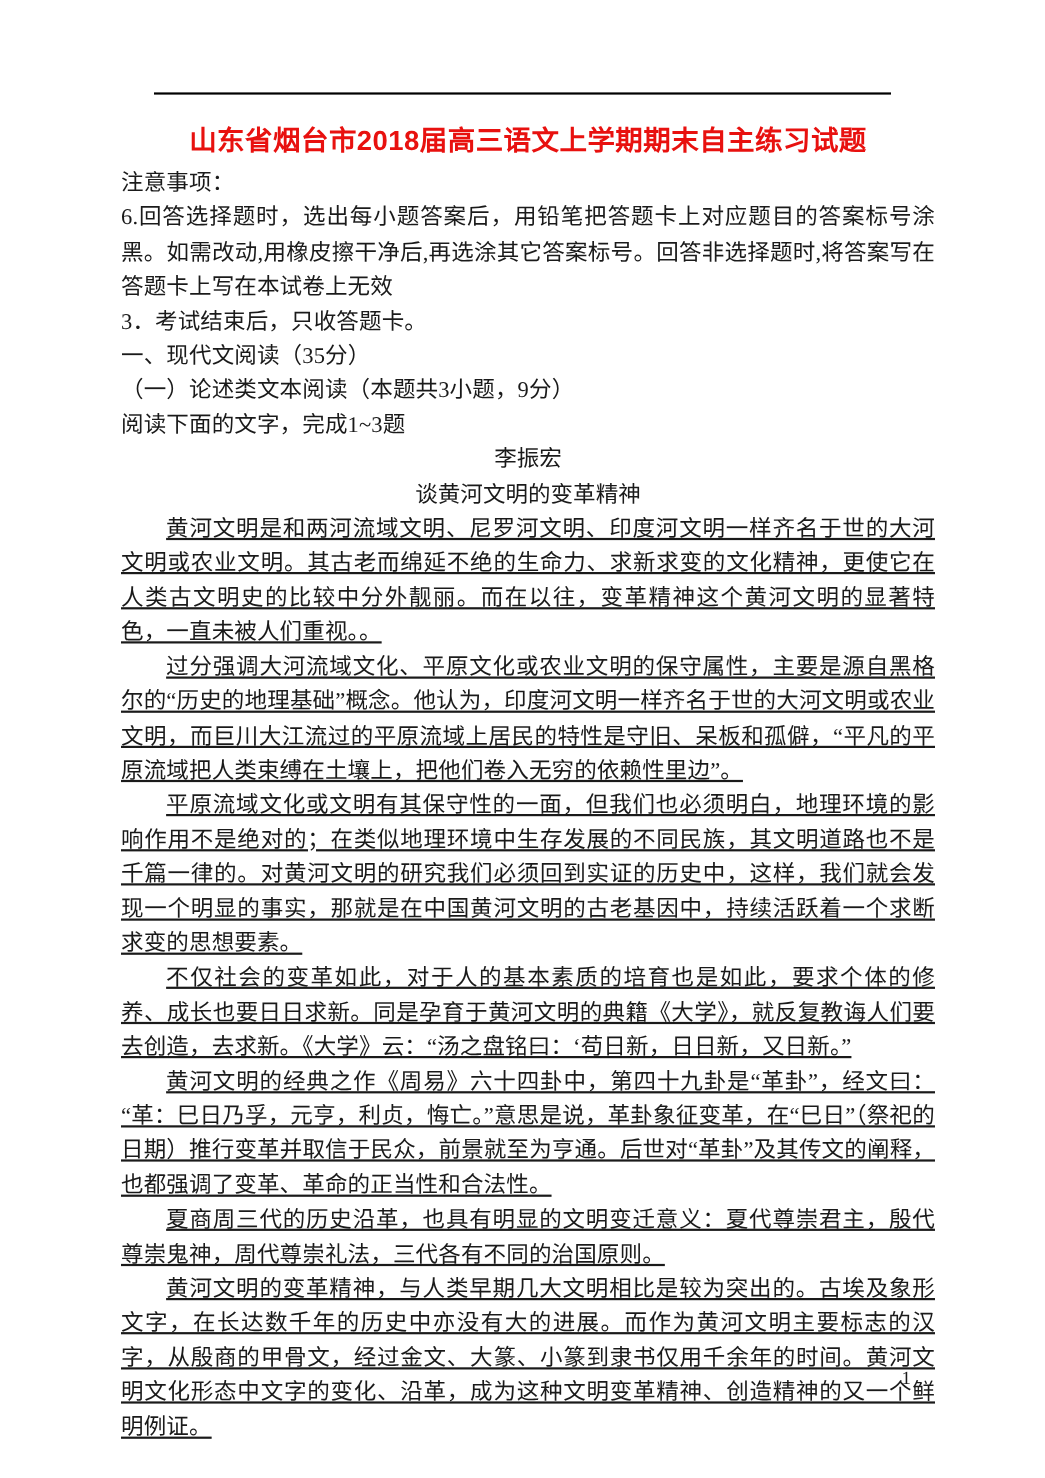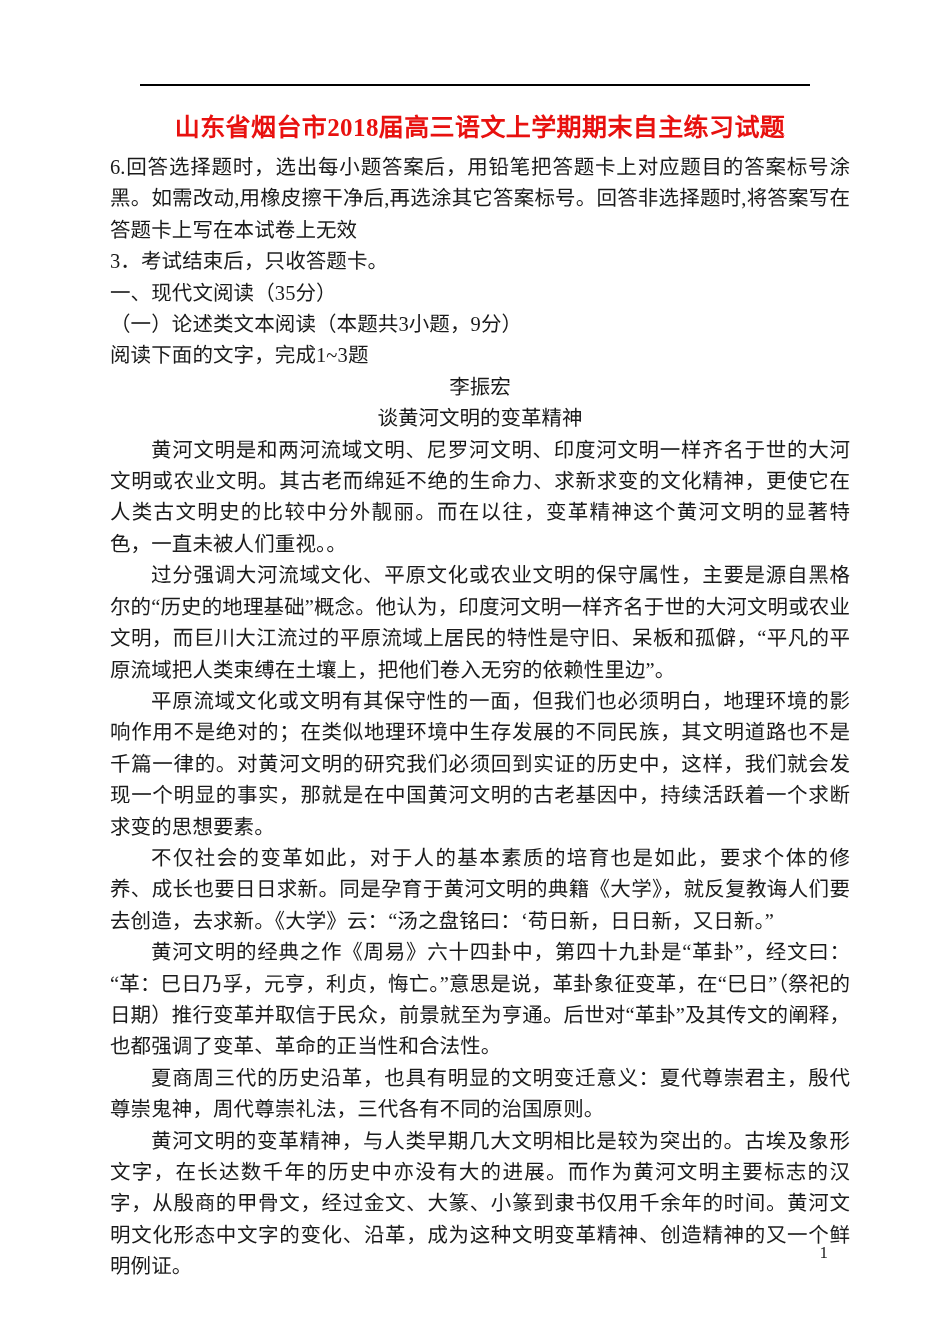--- a/index.html
+++ b/index.html
@@ -28,21 +28,21 @@
     height: 0;
     border-top: 2px solid #000000;
   }
   .content {
     position: absolute;
     left: 110px;
     top: 110px;
     width: 740px;
   }
   .doc-title {
-    font-family: Liberation Serif, serif;
+    font-family: Liberation Sans, sans-serif;
     font-weight: bold;
     font-size: 25px;
     line-height: 36px;
     color: #e8110f;
     text-align: center;
     margin: 0 0 6px 0;
     letter-spacing: 0.4px;
   }
   .line {
     font-size: 20.5px;
@@ -53,20 +53,21 @@
     letter-spacing: 0.1px;
   }
   .para {
     font-size: 20.5px;
     line-height: 31.4px;
     margin: 0;
     text-align: justify;
     text-justify: inter-ideograph;
     text-indent: 2em;
     letter-spacing: 0.1px;
+    text-decoration: underline;
   }
   .centered {
     font-size: 20.5px;
     line-height: 31.4px;
     margin: 0;
     text-align: center;
     text-indent: 0;
   }
   .page-number {
     position: absolute;
@@ -83,20 +84,21 @@
 <body>
 
 <div class="page">
 
   <div class="header-rule"></div>
 
   <div class="content">
 
     <h1 class="doc-title">山东省烟台市2018届高三语文上学期期末自主练习试题</h1>
 
+    <p class="line">注意事项：</p>
     <p class="line">6.回答选择题时，选出每小题答案后，用铅笔把答题卡上对应题目的答案标号涂黑。如需改动,用橡皮擦干净后,再选涂其它答案标号。回答非选择题时,将答案写在答题卡上写在本试卷上无效</p>
     <p class="line">3．考试结束后，只收答题卡。</p>
 
     <p class="line">一、现代文阅读（35分）</p>
     <p class="line">（一）论述类文本阅读（本题共3小题，9分）</p>
     <p class="line">阅读下面的文字，完成1~3题</p>
 
     <p class="centered">李振宏</p>
     <p class="centered">谈黄河文明的变革精神</p>
 

